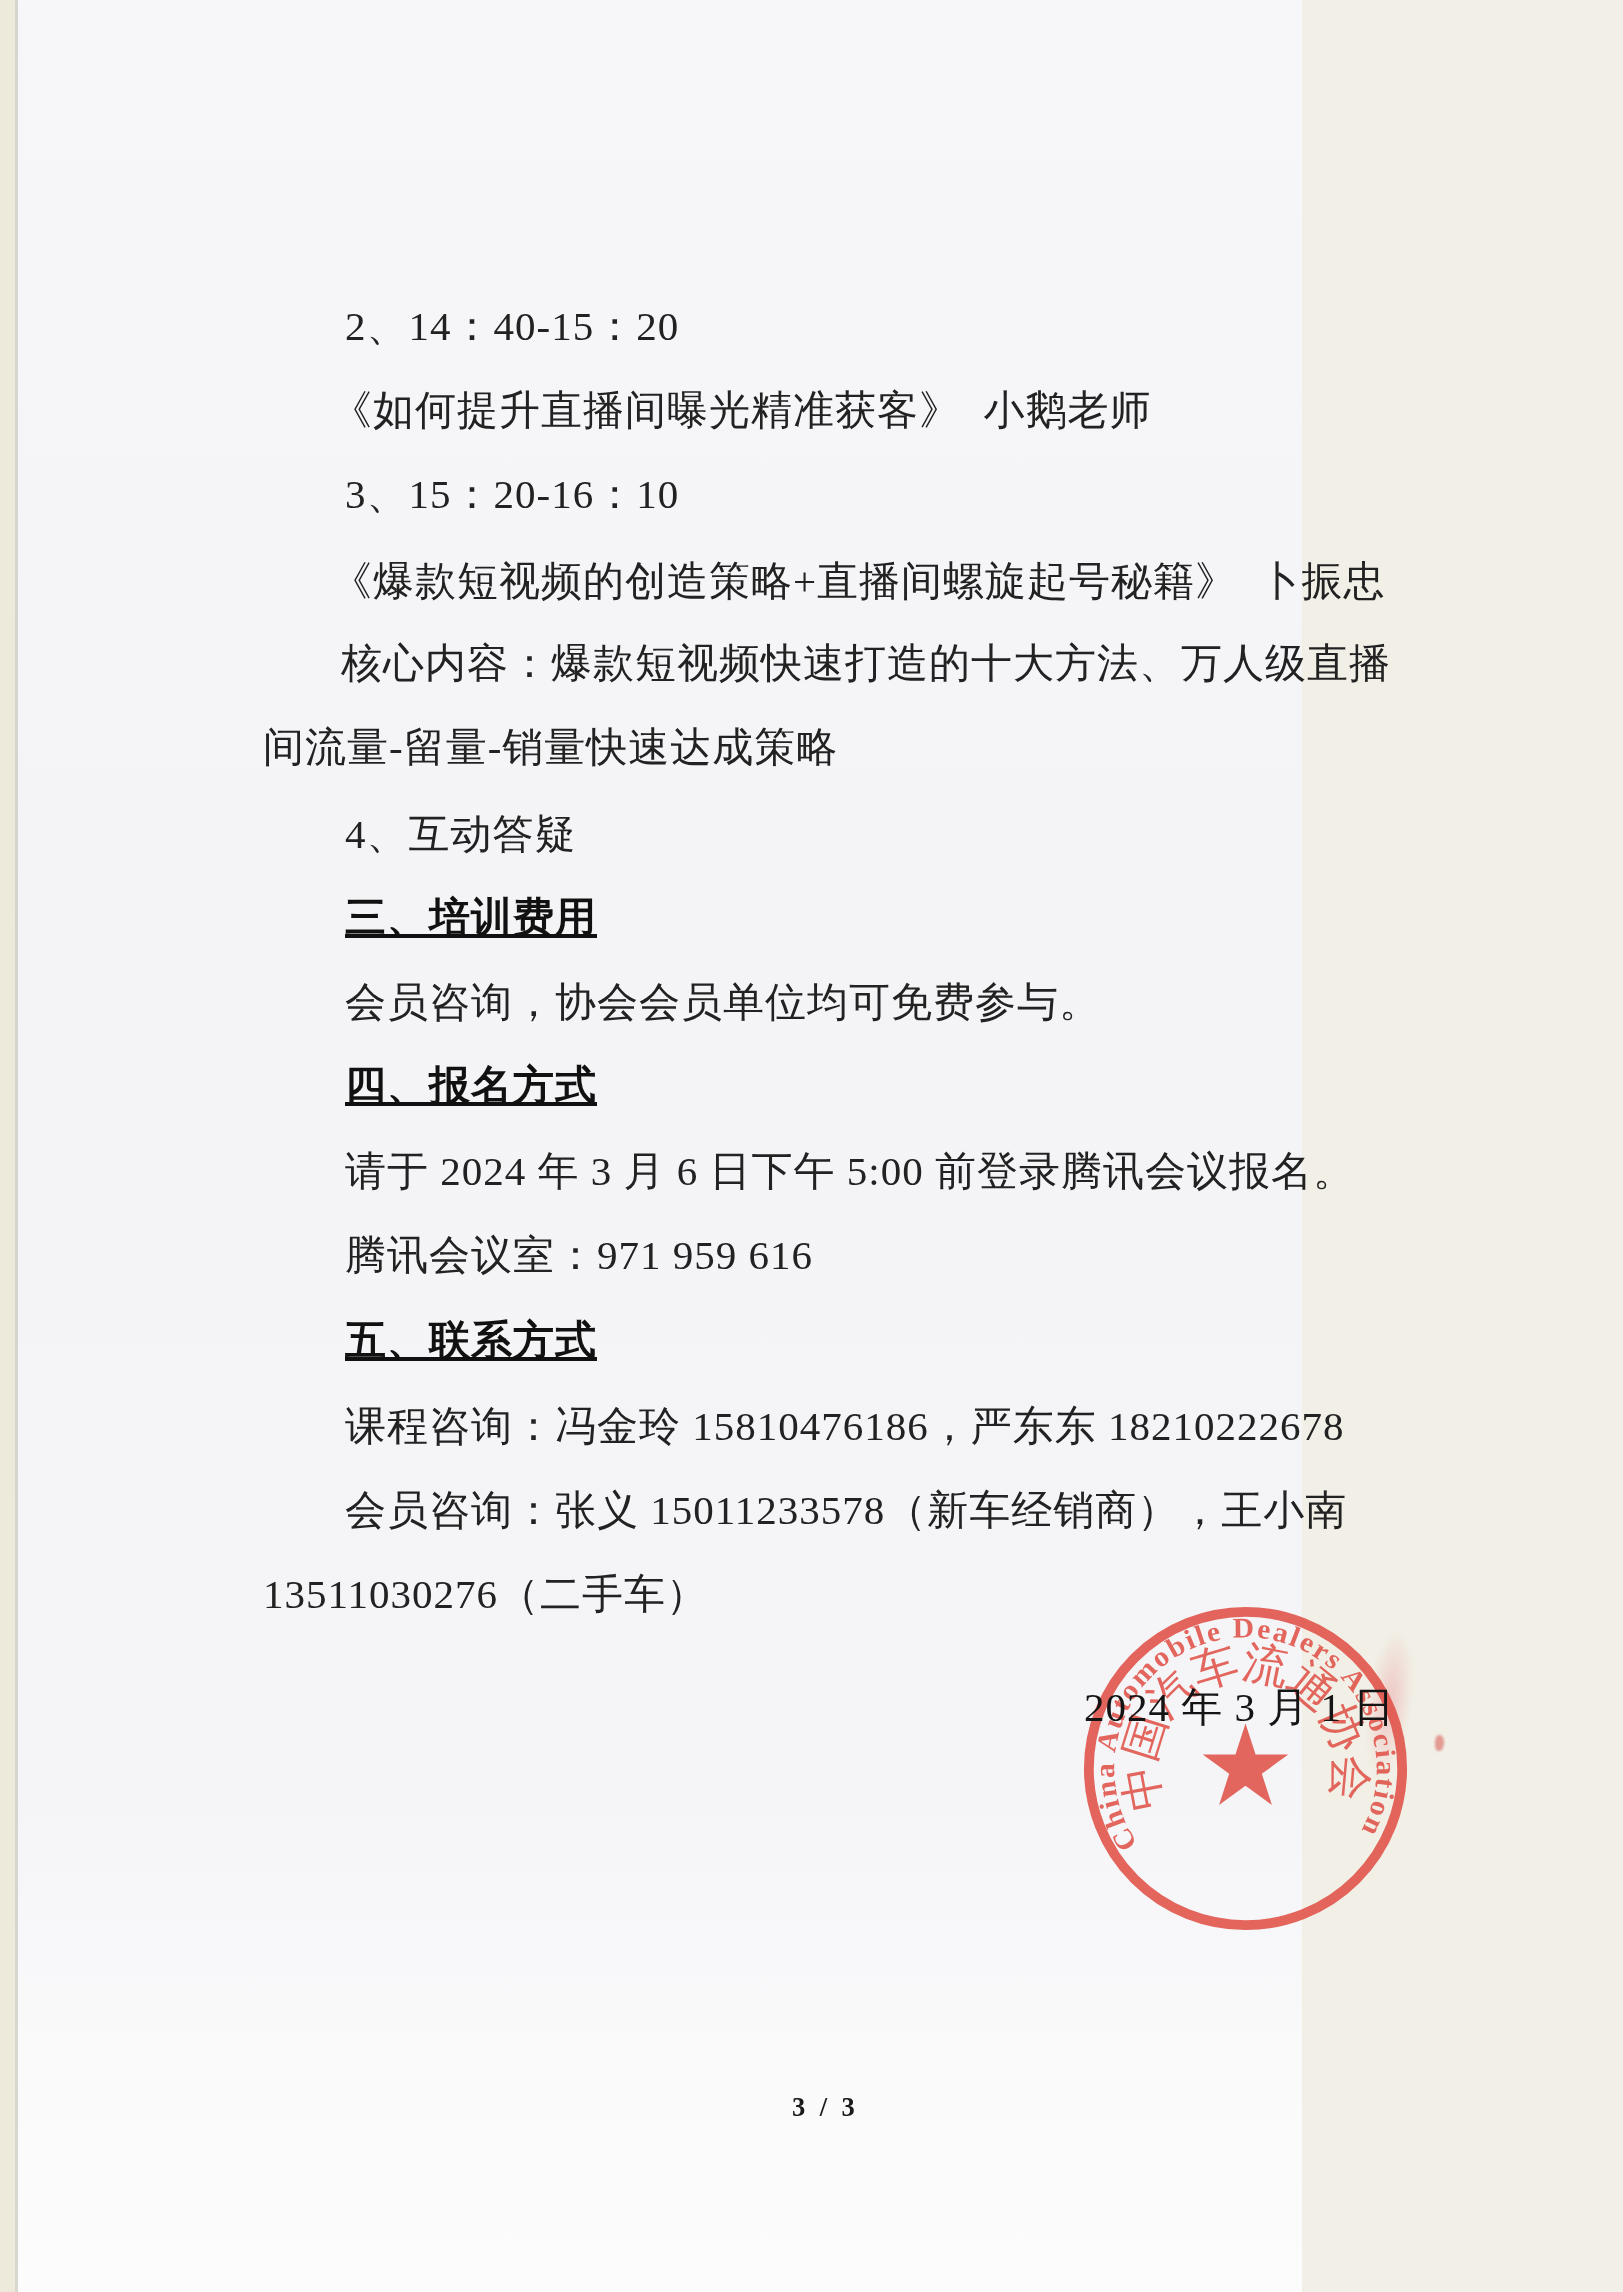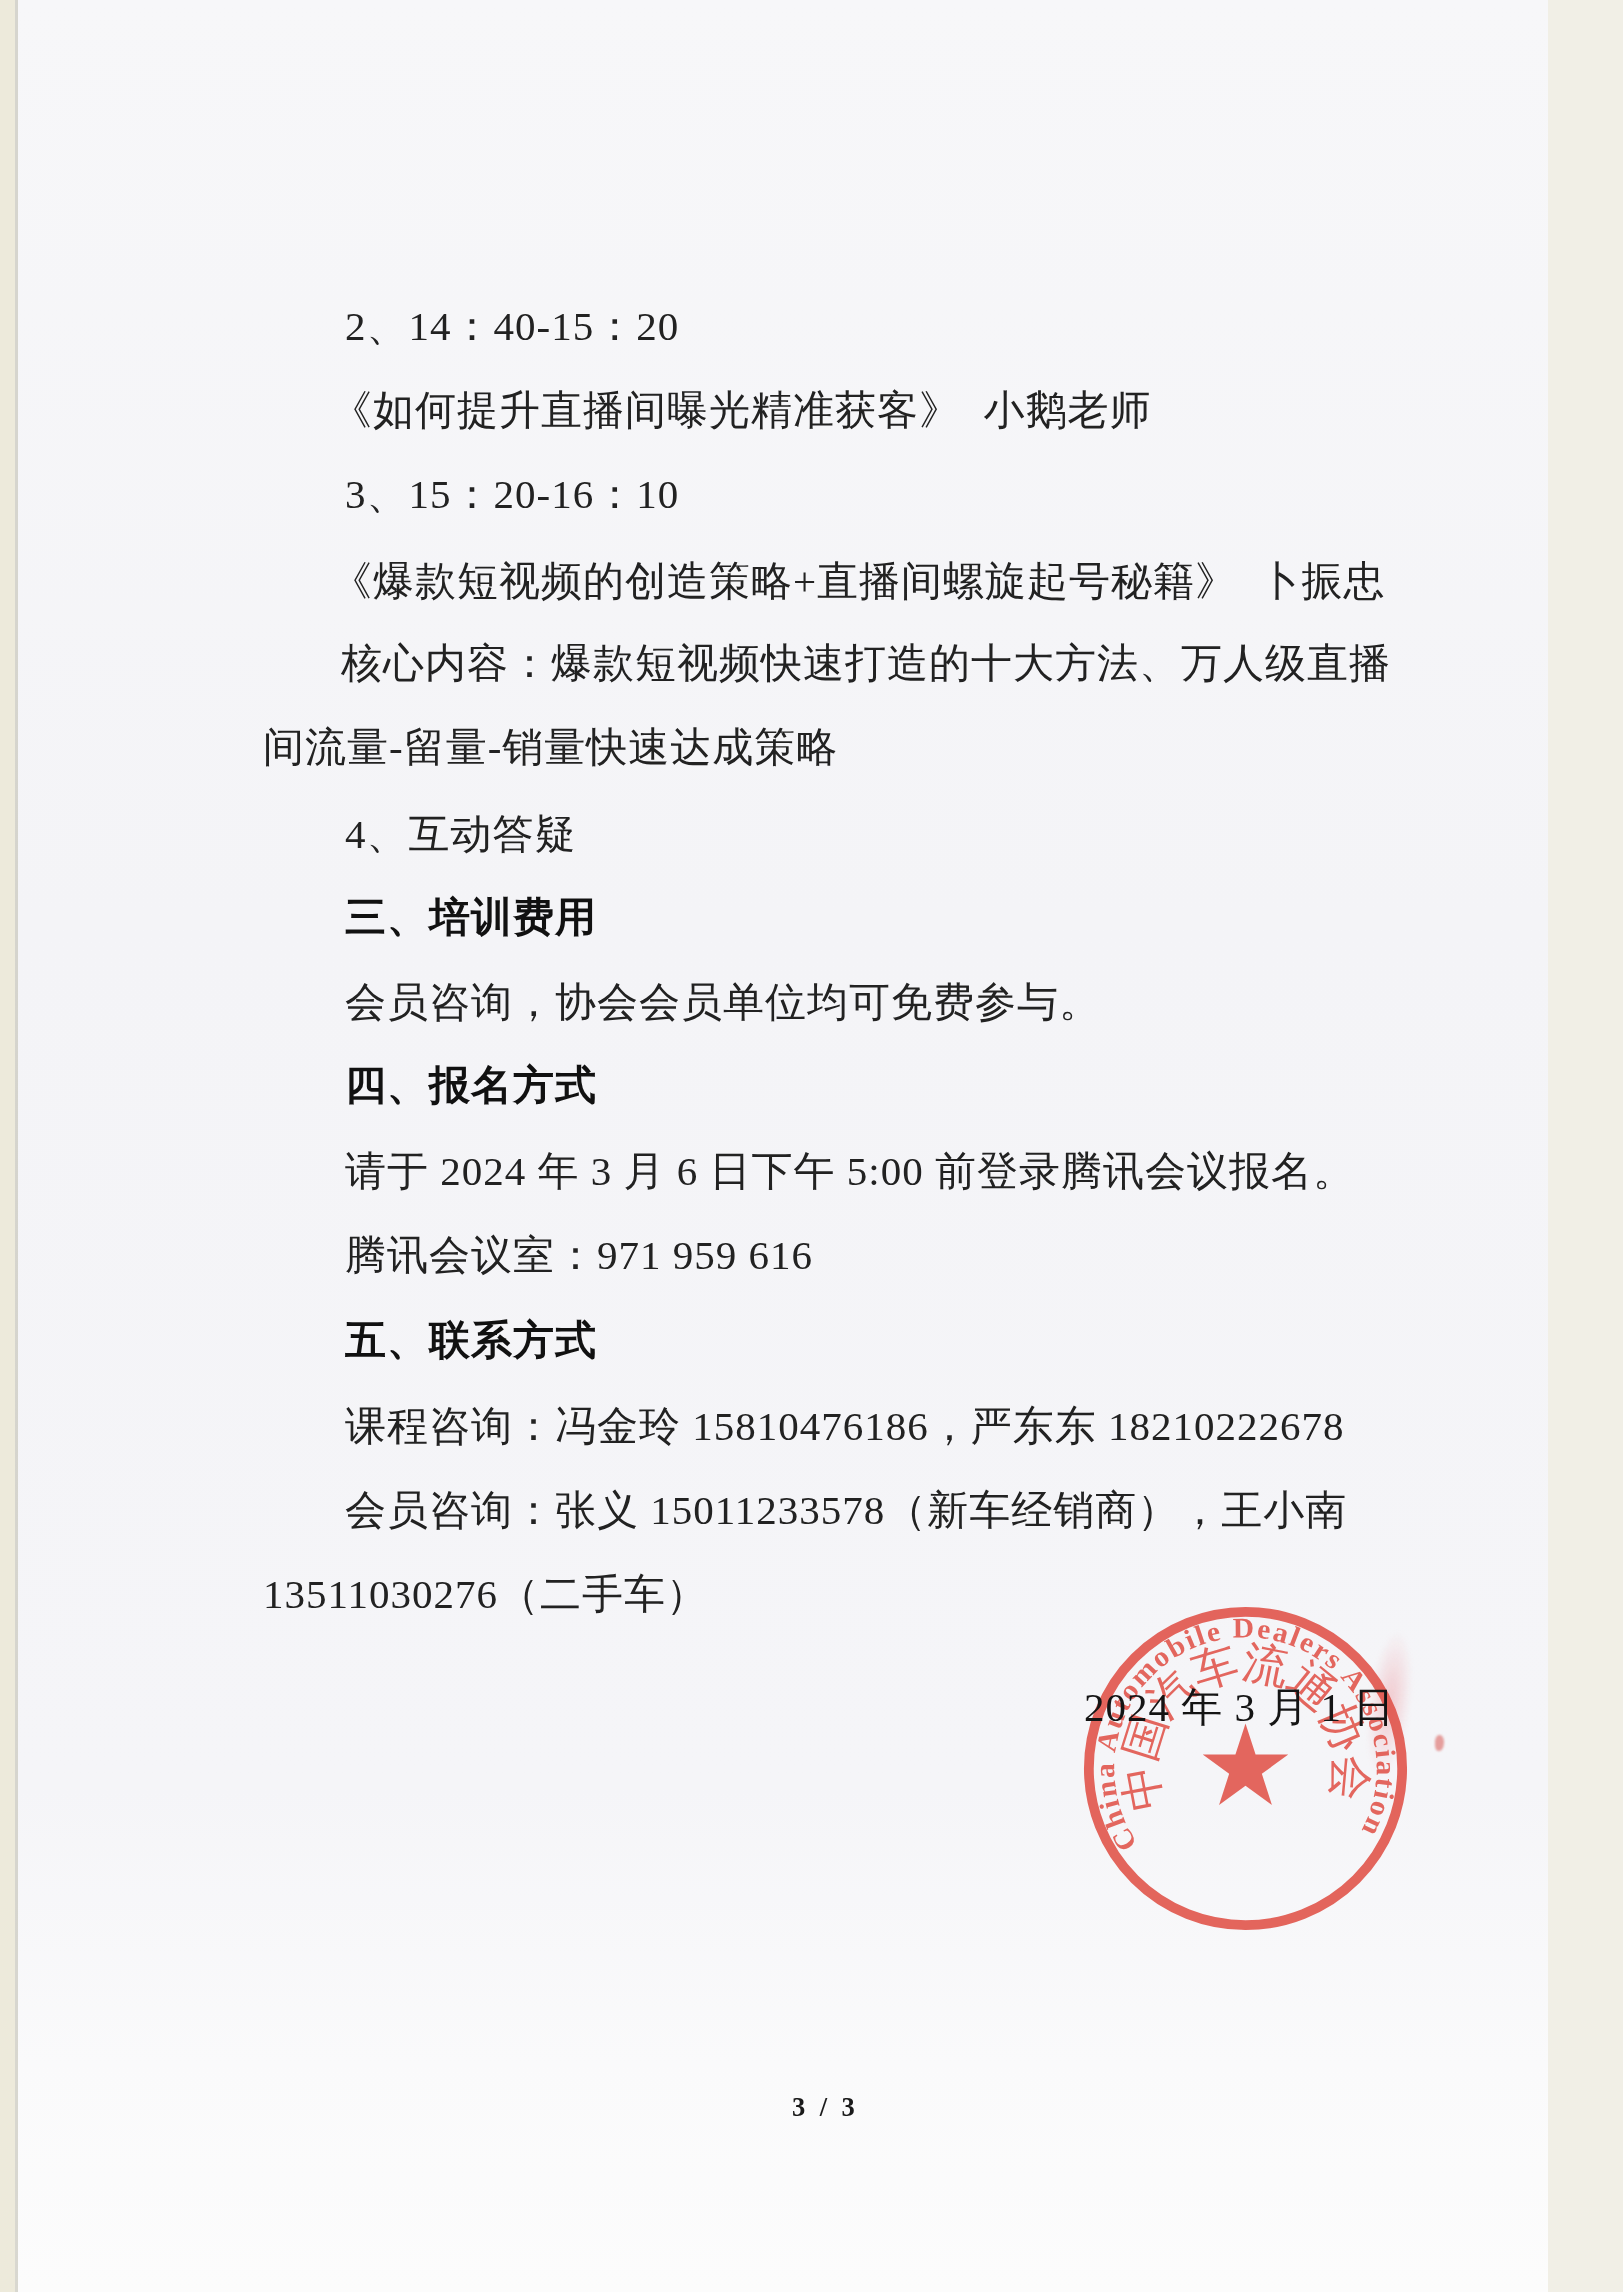--- a/index.html
+++ b/index.html
@@ -1,29 +1,29 @@
 <!DOCTYPE html>
 <html><head>
 <meta charset="utf-8">
 <style>
   html,body{margin:0;padding:0;width:1623px;height:2293px;overflow:hidden;}
   body{background:#f1efe6;}
   .sheet{
-    position:relative;width:1548px;height:2293px;
+    position:relative;width:1302px;height:2293px;
     background:linear-gradient(180deg,#f7f7f9 0%,#f4f4f7 40%,#f5f5f8 78%,#fafafb 90%,#fcfcfc 100%);
     font-family:"Liberation Serif","DejaVu Serif",serif;
     color:#1e1e1e;
   }
   .scan-strip{position:absolute;left:0;top:0;width:14.7px;height:2293px;background:#edeadb;}
   .scan-strip-line{position:absolute;left:14.7px;top:0;width:2.9px;height:2293px;background:rgba(187,185,172,.55);}
   .line{
     position:absolute;font-size:41px;line-height:45px;letter-spacing:1px;
     white-space:pre;color:#222;z-index:2;
   }
-  .h{font-weight:700;color:#111;font-family:"Liberation Serif","DejaVu Serif",serif;}
+  .h{font-weight:700;color:#111;font-family:"Liberation Serif","DejaVu Serif",serif;text-decoration:underline;}
   .date-overlay{
     position:absolute;left:1084px;top:1680px;font-size:41px;letter-spacing:1px;
     white-space:pre;color:#141414;z-index:5;font-family:"Liberation Serif","DejaVu Serif",serif;
   }
   .stamp{position:absolute;left:1082px;top:1605px;width:327px;height:327px;z-index:4;opacity:.95;}
   .stamp text{font-family:"Liberation Serif","DejaVu Serif",serif;}
   .stamp .en{font-size:29px;font-weight:700;letter-spacing:2px;}
   .stamp .zh{font-size:46px;font-weight:400;}
   .smudge{position:absolute;left:1368px;top:1629px;width:43px;height:149px;z-index:3;
     background:radial-gradient(ellipse at center,rgba(233,118,126,.35),rgba(233,118,126,0) 70%);

